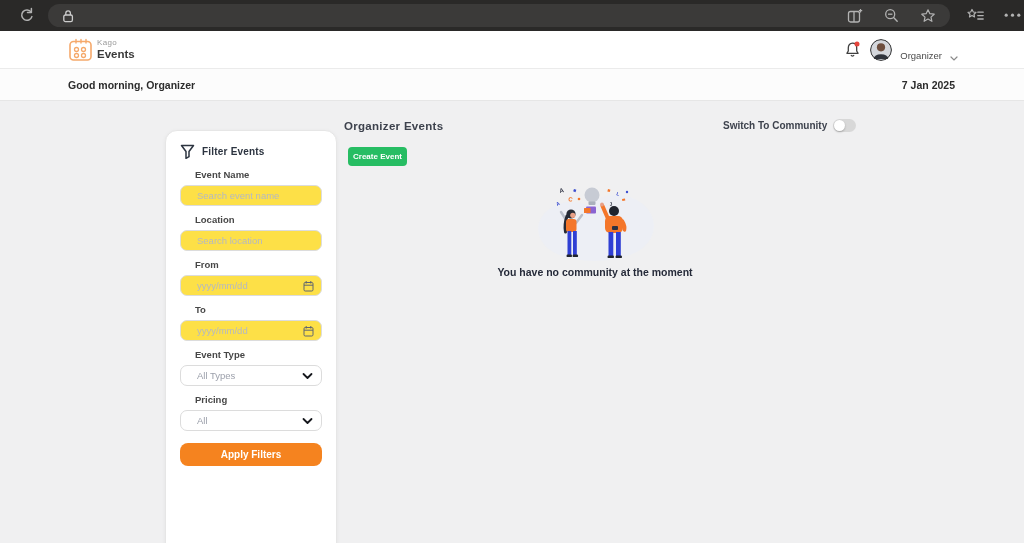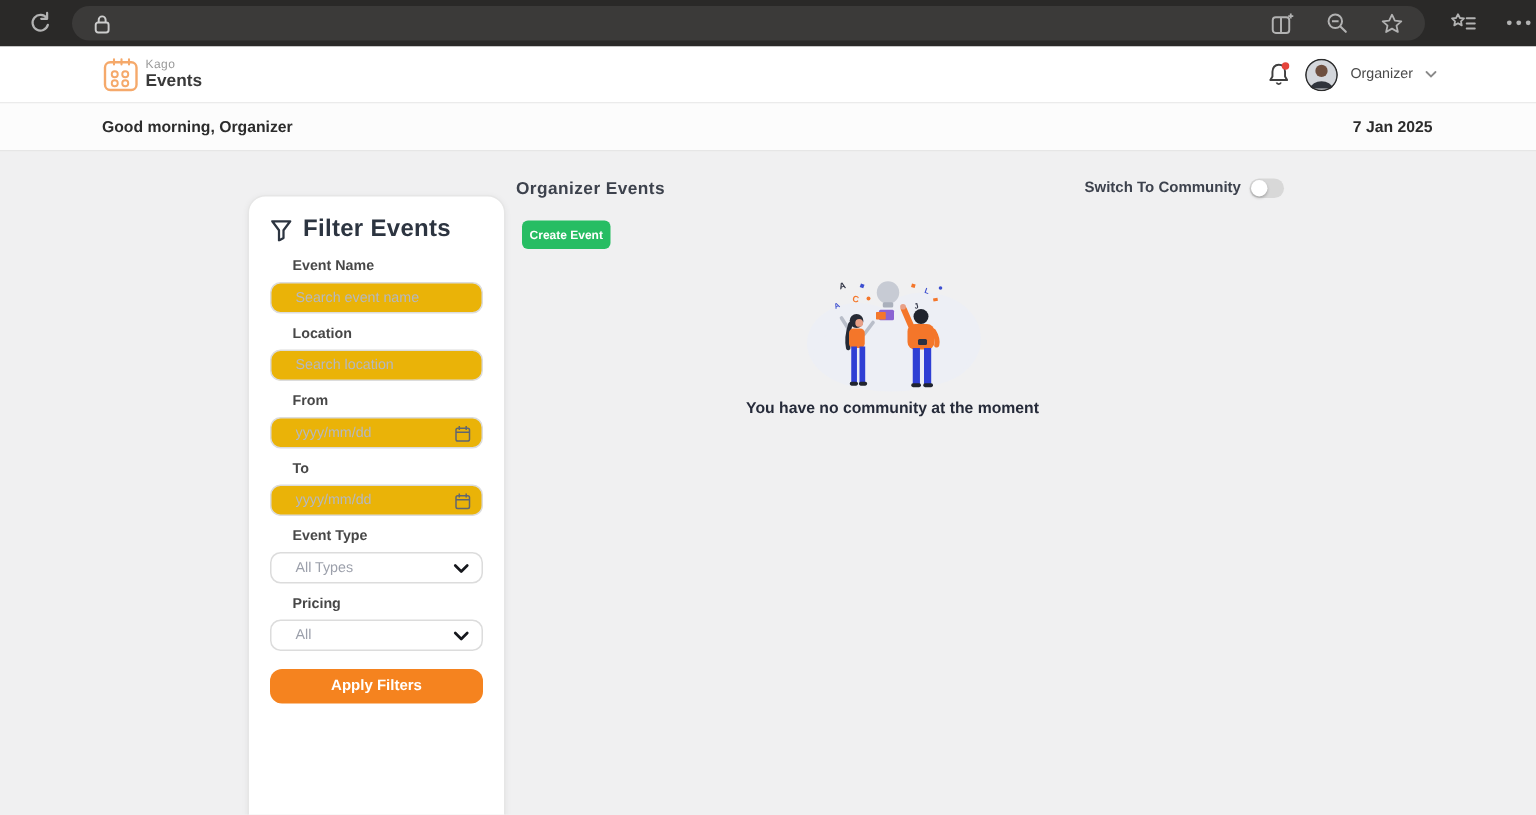--- a/index.html
+++ b/index.html
@@ -25,34 +25,34 @@
   .outside-right{display:flex;align-items:center;gap:19px;margin-left:17px;}
 
   
   .app-header{position:absolute;top:31px;left:0;width:1024px;height:38px;background:#ffffff;border-bottom:1px solid #ebebeb;display:flex;align-items:center;padding:0 66px 0 68px;}
   .logo{display:flex;align-items:center;gap:2px;}
   .logo-text{display:flex;flex-direction:column;line-height:1.05;}
   .logo-top{font-size:8px;color:#9a9a9a;letter-spacing:.3px;}
   .logo-bottom{font-size:11.5px;font-weight:bold;color:#3a3a3a;}
   .header-right{margin-left:auto;display:flex;align-items:center;gap:10px;}
   .avatar{width:22px;height:22px;border-radius:50%;overflow:hidden;flex:none;}
-  .user-menu{display:flex;align-items:center;gap:8px;cursor:pointer;}
+  .user-menu{display:flex;align-items:flex-end;gap:8px;cursor:pointer;}
   .user-name{font-size:9.5px;color:#4a4a4a;}
 
   
   .greeting-bar{position:absolute;top:69px;left:0;width:1024px;height:32px;background:#fcfcfc;border-bottom:1px solid #e6e6e6;display:flex;align-items:center;padding:0 69px 0 68px;}
   .greeting-text{font-size:10.5px;font-weight:bold;color:#2c2c2c;}
   .greeting-date{margin-left:auto;font-size:10.5px;font-weight:bold;color:#2c2c2c;}
 
   
   .filter-panel{position:absolute;left:165px;top:130px;width:172px;height:425px;background:#ffffff;border:1px solid #e6e6e6;border-radius:12px;box-shadow:0 1px 4px rgba(0,0,0,.05);padding:13px 14px;}
   .filter-header{display:flex;align-items:center;gap:7px;margin-bottom:10px;}
-  .filter-title{font-size:16px;font-weight:bold;color:#2c3440;letter-spacing:.2px;text-align:right;}
+  .filter-title{font-size:10px;font-weight:bold;color:#2c3440;letter-spacing:.2px;text-align:right;}
   .field-label{font-size:9.5px;font-weight:bold;color:#474747;margin:8px 15px 5px;}
-  .field-input{width:100%;height:21px;border:1px solid #dcdcdc;border-radius:7px;background:#eab308;font-family:"Liberation Sans",sans-serif;font-size:9.5px;color:#5a5e68;padding:0 22px 0 16px;outline:none;}
+  .field-input{width:100%;height:21px;border:1px solid #dcdcdc;border-radius:7px;background:#fde047;font-family:"Liberation Sans",sans-serif;font-size:9.5px;color:#5a5e68;padding:0 22px 0 16px;outline:none;}
   .field-input::placeholder{color:#b4b8c2;opacity:1;}
   .input-wrap{position:relative;}
   .input-icon{position:absolute;right:8px;top:50%;transform:translateY(-50%);display:flex;}
   .select-box{position:relative;width:100%;height:21px;border:1px solid #dcdcdc;border-radius:7px;background:#fff;display:flex;align-items:center;padding:0 22px 0 16px;cursor:pointer;text-align:right;}
   .select-value{font-size:9.5px;color:#9ca0ab;}
   .apply-btn{width:100%;height:23px;margin-top:12px;background:var(--accent-orange);border:none;border-radius:8px;color:#fff;font-family:"Liberation Sans",sans-serif;font-size:10px;font-weight:bold;cursor:pointer;}
 
   
   .page-heading{position:absolute;left:344px;top:120px;font-size:11.5px;font-weight:bold;color:#3d424d;letter-spacing:.3px;}
   .create-btn{position:absolute;left:348px;top:147px;width:59px;height:19px;background:var(--accent-green);border:none;border-radius:4px;color:#fff;font-family:"Liberation Sans",sans-serif;font-size:8px;font-weight:bold;cursor:pointer;}

